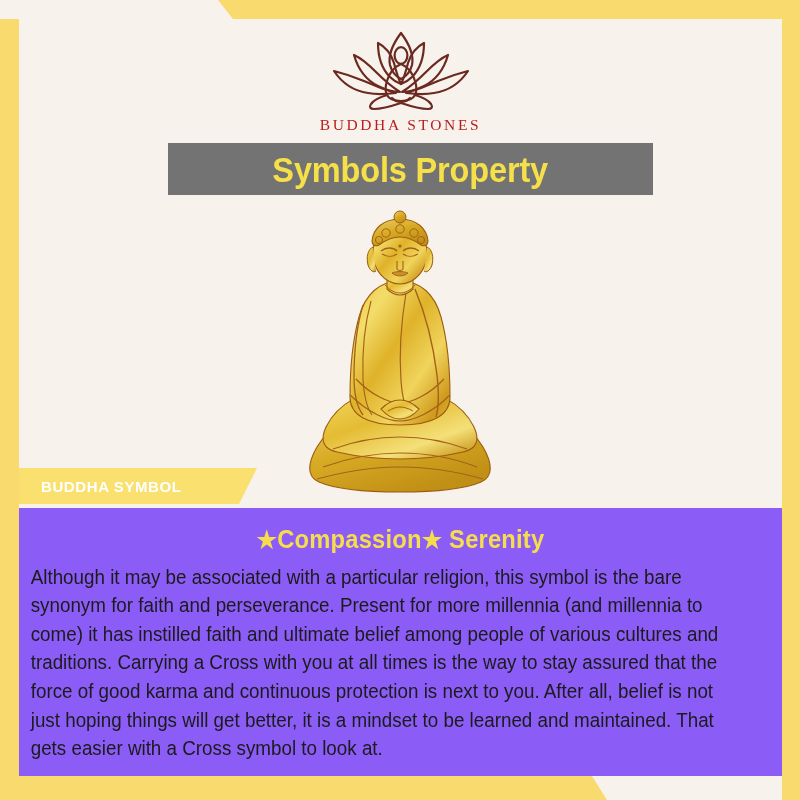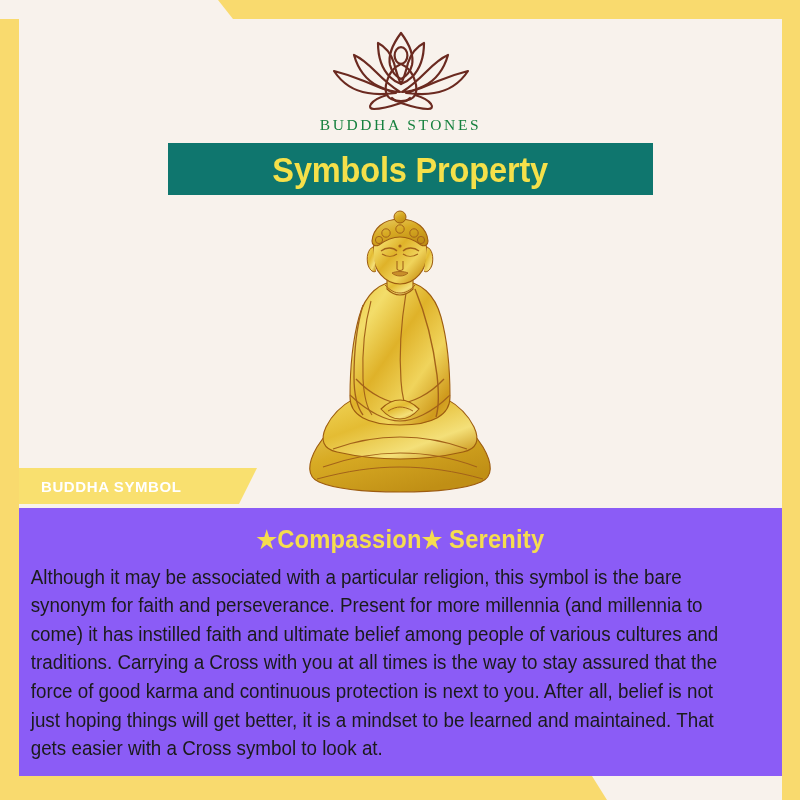--- a/index.html
+++ b/index.html
@@ -81,33 +81,33 @@
   .logo-mark {
     width: 150px;
     height: 86px;
     display: block;
   }
   .logo-word {
     margin-top: 3px;
     font-family: "Liberation Serif", serif;
     font-size: 15.5px;
     letter-spacing: 2.6px;
-    color: #15803d;
+    color: #b91c1c;
     font-weight: 400;
     white-space: nowrap;
   }
 
   
   .title-band {
     position: absolute;
     top: 124px;
     left: 149px;
     width: 485px;
     height: 52px;
-    background: #0f766e;
+    background: #737373;
     display: flex;
     align-items: center;
     justify-content: center;
   }
   .title-text {
     font-size: 35px;
     font-weight: 700;
     color: #f5e04a;
     letter-spacing: -0.2px;
     transform: scaleX(0.93);

